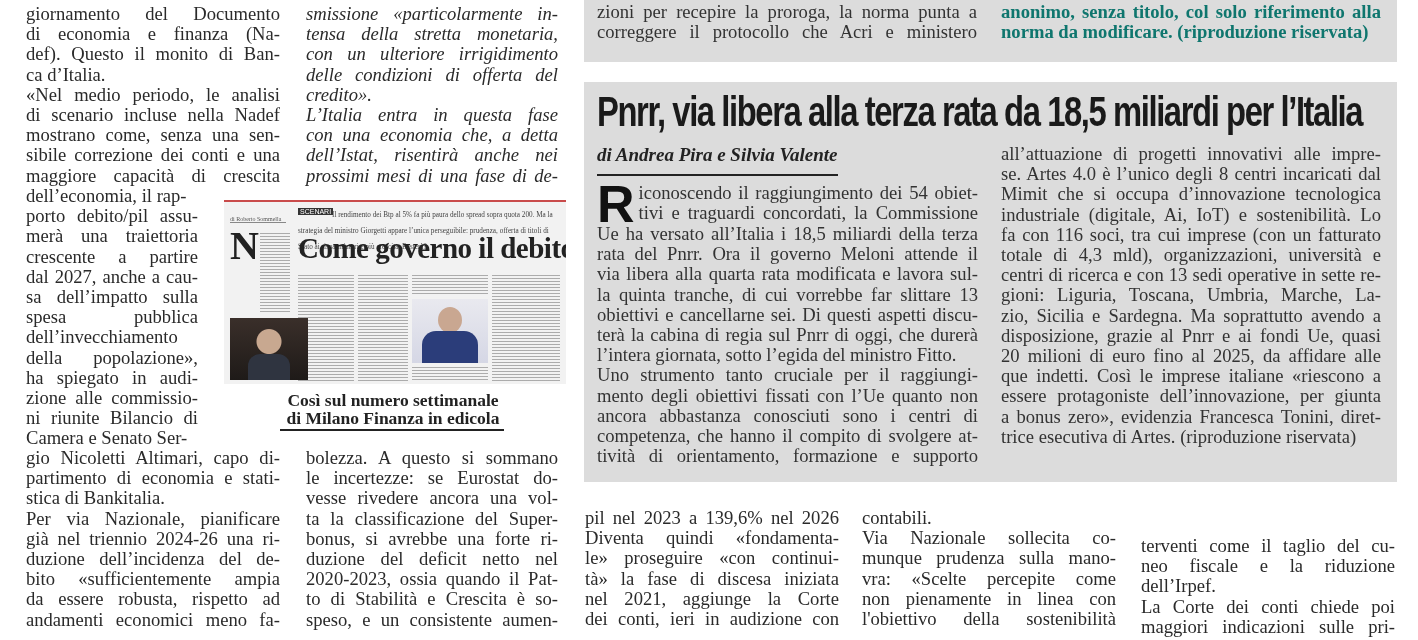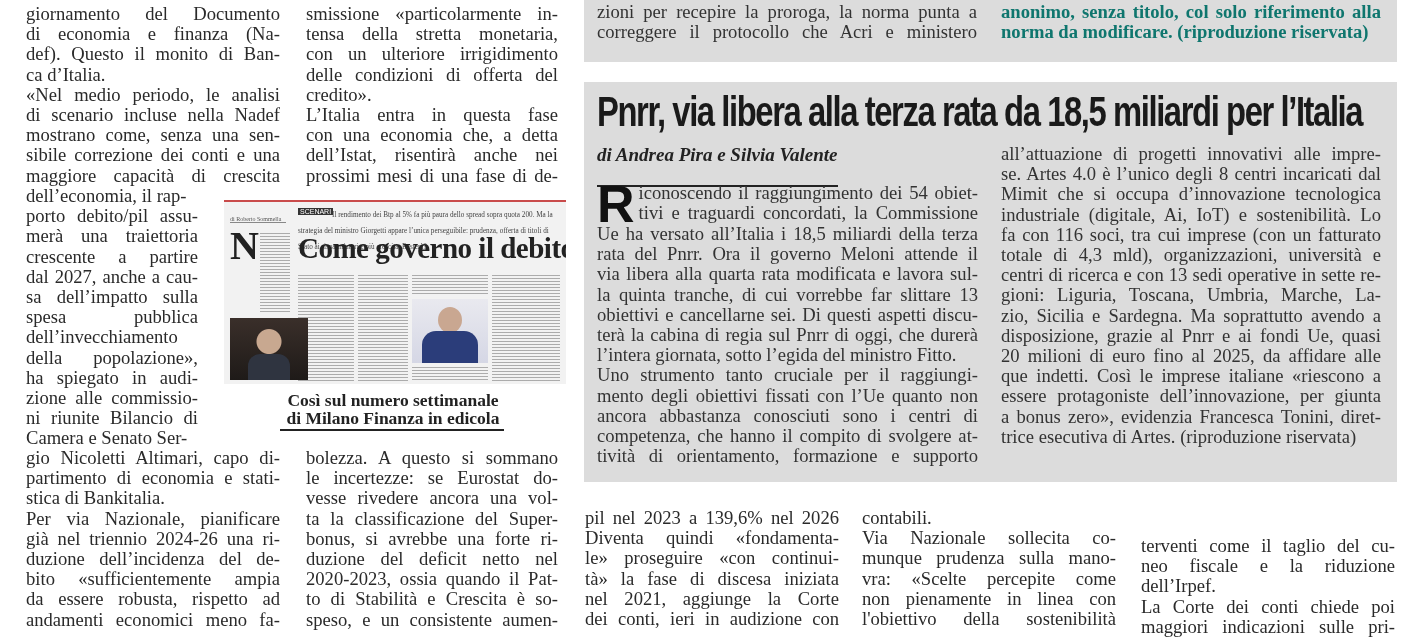--- a/index.html
+++ b/index.html
@@ -2,21 +2,21 @@
 <html><head>
 <meta charset="utf-8">
 <style>
   html, body { margin:0; padding:0; }
   body { width:1418px; height:640px; overflow:hidden; background:#ffffff; position:relative; font-family:"Liberation Serif","DejaVu Serif",serif; color:#2a2a2a; }
   .col { position:absolute; font-size:18.6px; line-height:20.2px; text-align:justify; }
   .ln { display:block; white-space:nowrap; text-align:justify; text-align-last:justify; }
   .ln.last { text-align-last:left; }
   .graybox { position:absolute; background:#dcdcdc; }
   .headline { position:absolute; font-family:"Liberation Sans","DejaVu Sans",sans-serif; font-weight:bold; font-size:37px; letter-spacing:-1.8px; color:#1a1a1a; transform:scaleX(0.78); transform-origin:left top; white-space:nowrap; }
-  .byline { position:absolute; font-style:italic; font-weight:bold; font-size:19px; color:#222; border-bottom:2px solid #222; padding-bottom:19px; }
+  .byline { position:absolute; font-style:italic; font-weight:bold; font-size:19px; color:#222; border-bottom:2px solid #222; padding-bottom:8px; }
   .dropcap { float:left; font-family:"Liberation Sans","DejaVu Sans",sans-serif; font-weight:bold; font-size:52px; line-height:40px; margin:1px 4px 0 0; color:#111; }
   .inset { position:absolute; left:224px; top:200px; width:342px; height:182px; background:#f2f2f2; border-top:2px solid #c94b4b; overflow:hidden; }
   .inset .tag { position:absolute; left:74px; top:6px; background:#333; color:#fff; font-size:7px; padding:0 2px; font-family:"Liberation Sans",sans-serif; }
   .inset .kicker { position:absolute; left:74px; top:5px; width:262px; font-size:7.2px; line-height:16px; color:#444; text-indent:34px; }
   .inset .title { position:absolute; left:74px; top:30px; font-size:29px; font-weight:bold; color:#222; letter-spacing:-0.5px; white-space:nowrap; }
   .inset .author { position:absolute; left:6px; top:14px; font-size:6px; color:#555; border-bottom:1px solid #888; width:56px; }
   .inset .bigN { position:absolute; left:6px; top:26px; font-size:40px; line-height:36px; font-weight:bold; color:#222; }
   .inset .fake { position:absolute; background:repeating-linear-gradient(#f2f2f2 0 1px, #9a9a9a 1px 2px, #f2f2f2 2px 3px); opacity:0.8; }
   .inset .photo1 { position:absolute; left:6px; top:116px; width:78px; height:62px; background:radial-gradient(circle at 50% 38%, #c8a890 0 12px, transparent 13px), linear-gradient(#3a2f2a, #1e1a18); }
   .inset .photo1::after { content:""; position:absolute; left:18px; top:36px; width:42px; height:26px; background:#2f3440; border-radius:12px 12px 0 0; }
@@ -62,21 +62,21 @@
   <span class="ln">partimento di economia e stati-</span>
   <span class="ln last">stica di Bankitalia.</span>
   <span class="ln">Per via Nazionale, pianificare</span>
   <span class="ln">già nel triennio 2024-26 una ri-</span>
   <span class="ln">duzione dell’incidenza del de-</span>
   <span class="ln">bito «sufficientemente ampia</span>
   <span class="ln">da essere robusta, rispetto ad</span>
   <span class="ln">andamenti economici meno fa-</span>
 </div>
 
-<div class="col" style="left:306px; top:4px; width:252px;">
+<div class="col" style="left:306px; top:4px; width:252px;font-style:italic;">
   <span class="ln">smissione «particolarmente in-</span>
   <span class="ln">tensa della stretta monetaria,</span>
   <span class="ln">con un ulteriore irrigidimento</span>
   <span class="ln">delle condizioni di offerta del</span>
   <span class="ln last">credito».</span>
   <span class="ln">L’Italia entra in questa fase</span>
   <span class="ln">con una economia che, a detta</span>
   <span class="ln">dell’Istat, risentirà anche nei</span>
   <span class="ln">prossimi mesi di una fase di de-</span>
 </div>

